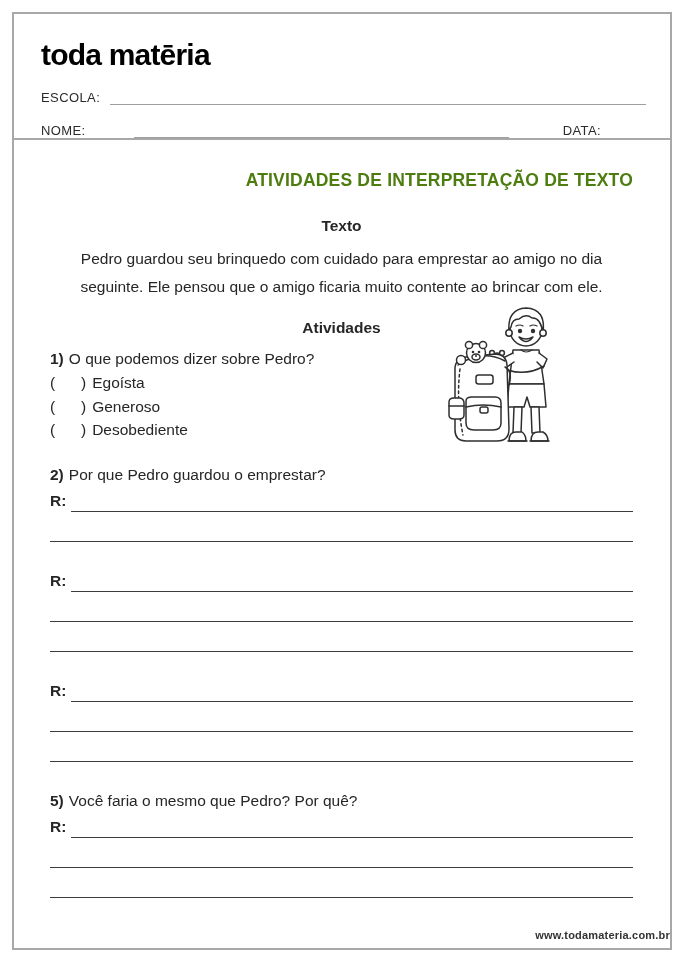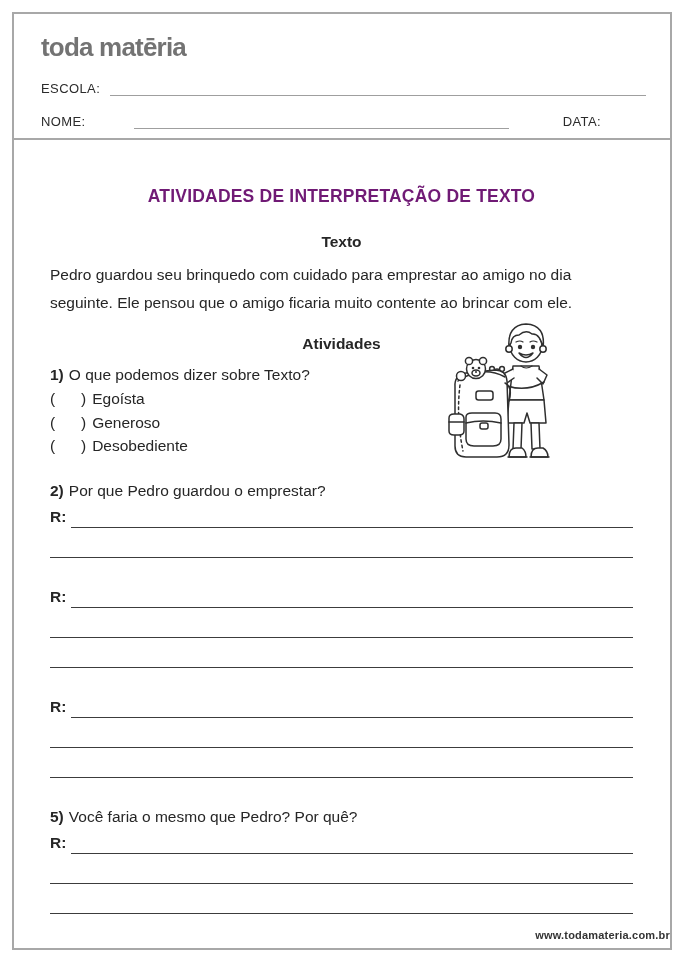--- a/index.html
+++ b/index.html
@@ -11,21 +11,21 @@
   .sheet{
     position:absolute;left:12px;top:12px;width:660px;height:938px;
     border:2px solid #a8a8a8;box-sizing:border-box;background:#fff;overflow:hidden;
   }
   
   .header{
     height:126px;border-bottom:2px solid #a8a8a8;box-sizing:border-box;
     padding:16px 24px 0 27px;
   }
   .logo{
-    font-size:26px;font-weight:700;letter-spacing:-0.8px;color:#737373;margin-top:2px;
+    font-size:30px;font-weight:700;letter-spacing:-0.8px;color:#000000;margin-top:8px;
   }
   .field-row{
     display:flex;align-items:center;font-size:13px;letter-spacing:0.4px;color:#2b2b2b;
   }
   .row-school{margin-top:17px;}
   .row-name{margin-top:17px;gap:38px;}
   .hline{
     flex:1;border-bottom:1.5px solid #9f9f9f;height:15px;margin-left:10px;
   }
   .hline.name{flex:0 0 375px;}
@@ -33,25 +33,25 @@
   .dseg{
     width:28px;border-bottom:1.5px solid #9f9f9f;height:15px;margin-left:9px;display:inline-block;
   }
   .dslash{margin-left:7px;color:#2b2b2b;}
   
   .bodyarea{
     position:relative;height:808px;box-sizing:border-box;
     padding:30px 37px 0 36px;font-size:15.5px;color:#262626;
   }
   .title{
-    text-align:center;font-weight:700;font-size:17.5px;letter-spacing:0.2px;
-    margin:16px 0 24px 0;color:#701a75;
+    text-align:right;font-weight:700;font-size:17.5px;letter-spacing:0.2px;
+    margin:0 0 24px 0;color:#4d7c0f;
   }
   .sec-heading{font-weight:700;font-size:15.5px;line-height:22px;margin:0 0 8px 0;text-align:center;}
-  .passage-line{line-height:28px;}
+  .passage-line{line-height:28px;text-align:center;}
   .activities{margin-top:16px;position:relative;}
   .question{line-height:24px;}
   .qnum{font-weight:700;margin-right:5px;}
   .option{line-height:23.5px;}
   .cbx{white-space:pre;}
   .opt-label{margin-left:6px;}
   .illustration{position:absolute;right:68px;top:-16px;}
   .qblock{margin-top:27px;}
   .qblock.first-answer{margin-top:21px;}
   .ans-head{display:flex;line-height:23px;margin-top:2px;}
@@ -93,21 +93,21 @@
     <div class="title">ATIVIDADES DE INTERPRETAÇÃO DE TEXTO</div>
 
     <div class="sec-heading">Texto</div>
     <div class="passage-line">Pedro guardou seu brinquedo com cuidado para emprestar ao amigo no dia</div>
     <div class="passage-line">seguinte. Ele pensou que o amigo ficaria muito contente ao brincar com ele.</div>
 
     <div class="activities">
       <div class="sec-heading">Atividades</div>
 
       <div class="question">
-        <span class="qnum">1)</span><span>O que podemos dizer sobre Texto?</span>
+        <span class="qnum">1)</span><span>O que podemos dizer sobre Pedro?</span>
       </div>
       <div class="option">
         <span class="cbx">(      )</span><span class="opt-label">Egoísta</span>
       </div>
       <div class="option">
         <span class="cbx">(      )</span><span class="opt-label">Generoso</span>
       </div>
       <div class="option">
         <span class="cbx">(      )</span><span class="opt-label">Desobediente</span>
       </div>

